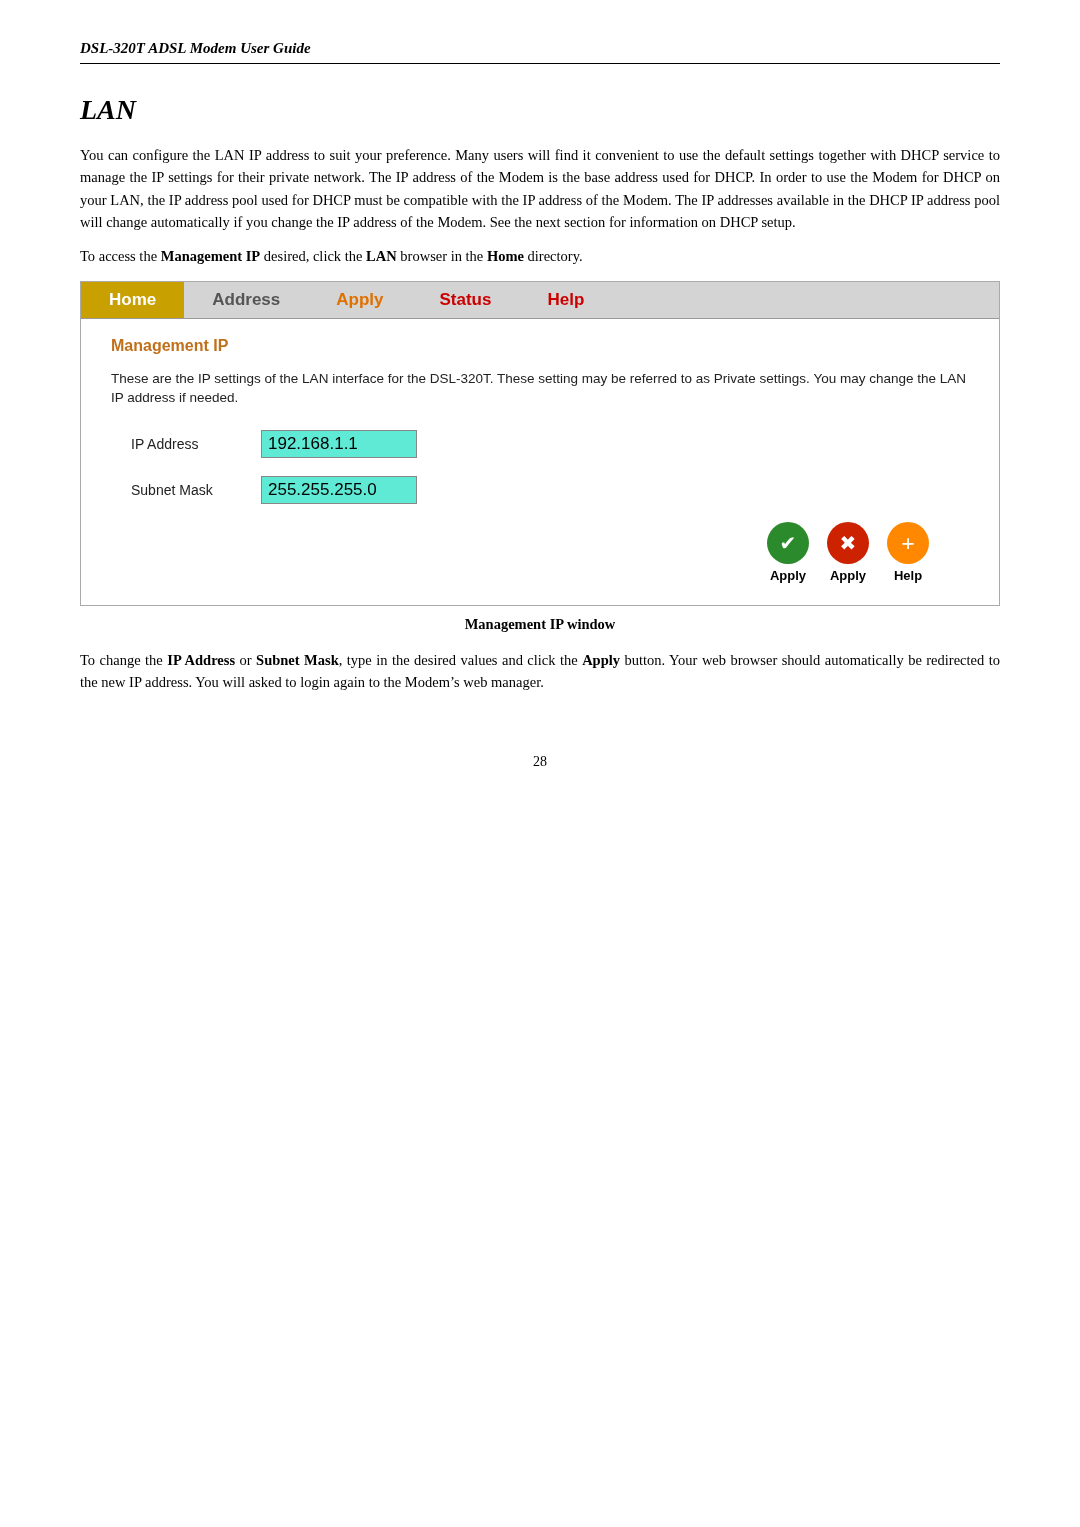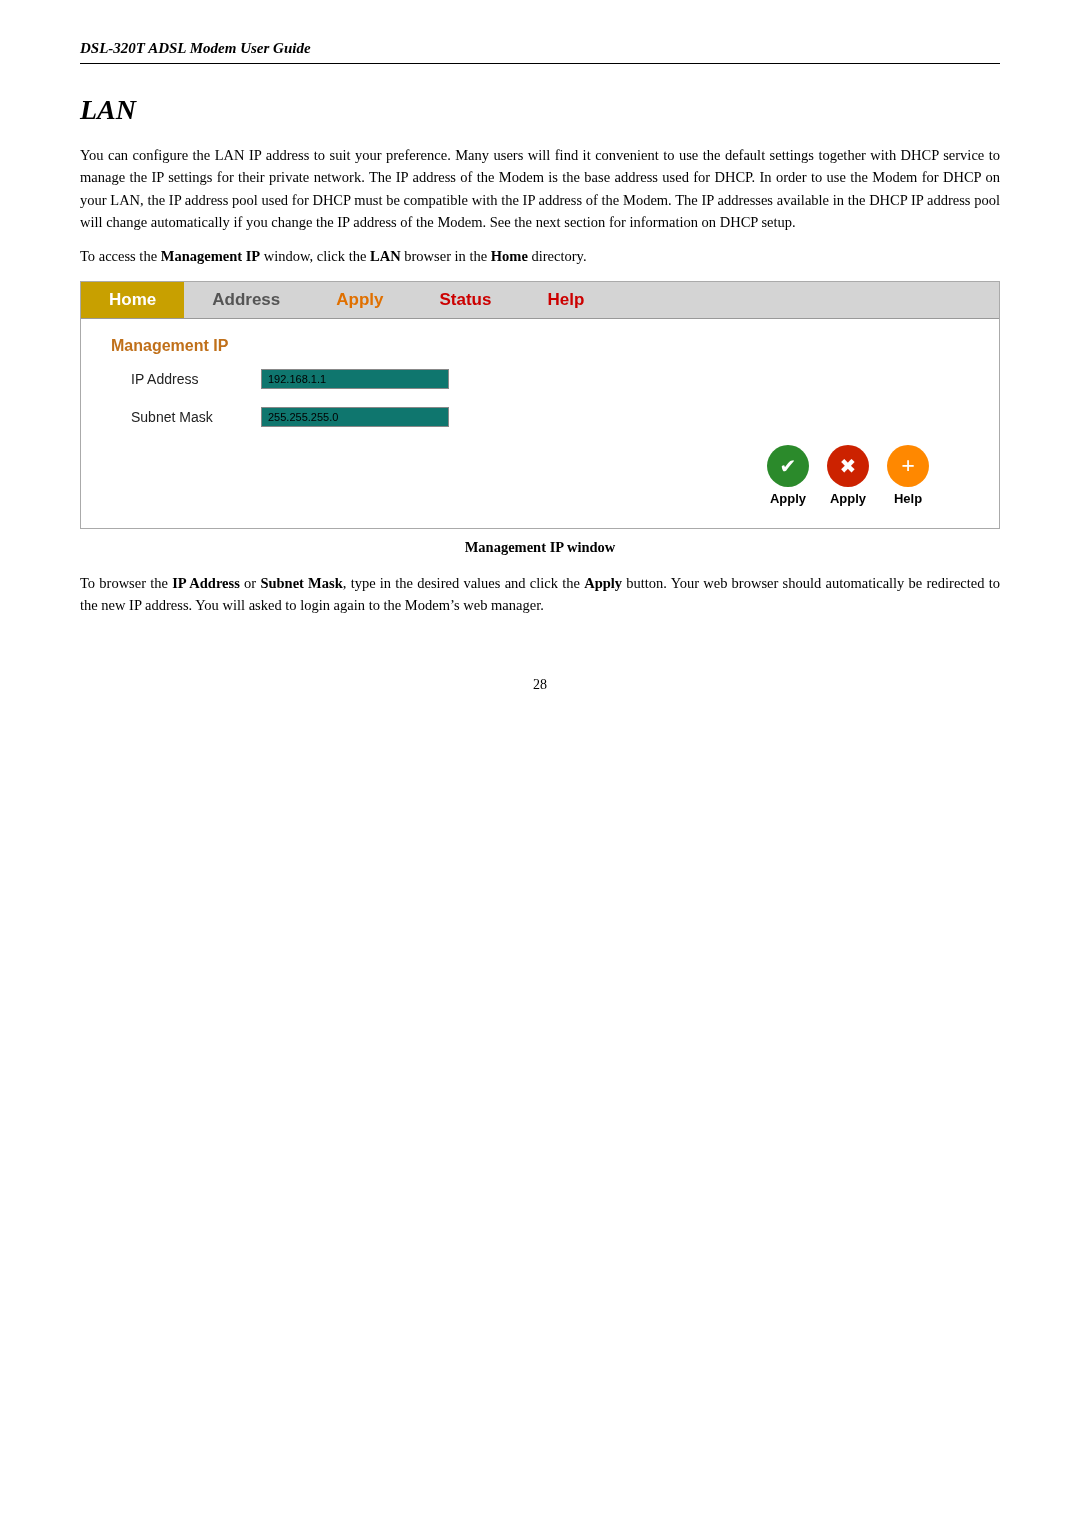--- a/index.html
+++ b/index.html
@@ -105,24 +105,24 @@
 
     .form-label {
       width: 130px;
       font-size: 14px;
       color: #222;
       font-family: Arial, sans-serif;
     }
 
     .form-input {
       border: 1px solid #888;
-      background: #0f766e;
+      background: #5eead4;
       padding: 3px 6px;
-      font-size: 11px;
-      width: 188px;
+      font-size: 17px;
+      width: 156px;
       font-family: Arial, sans-serif;
     }
 
     .button-row {
       display: flex;
       justify-content: flex-end;
       align-items: center;
       gap: 18px;
       margin-top: 18px;
       padding-right: 40px;
@@ -186,35 +186,36 @@
 
 <div class="page-header">
   <span>DSL-320T ADSL Modem User Guide</span>
 </div>
 
 <h1 class="page-title">LAN</h1>
 
 <p class="body-text">You can configure the LAN IP address to suit your preference. Many users will find it convenient to use the default settings together with DHCP service to manage the IP settings for their private network. The IP address of the Modem is the base address used for DHCP. In order to use the Modem for DHCP on your LAN, the IP address pool used for DHCP must be compatible with the IP address of the Modem. The IP addresses available in the DHCP IP address pool will change automatically if you change the IP address of the Modem. See the next section for information on DHCP setup.</p>
 
 <p class="access-text">
-  <span>To access the </span><strong>Management IP</strong><span> window, click the </span><strong>LAN</strong><span> browser in the </span><strong>Home</strong><span> directory.</span>
+  <span>To access the </span><strong>Management IP</strong><span> desired, click the </span><strong>LAN</strong><span> browser in the </span><strong>Home</strong><span> directory.</span>
 </p>
 
 <div class="ui-box">
 
   <div class="nav-bar">
     <div class="nav-item active">Home</div>
     <div class="nav-item advanced">Address</div>
     <div class="nav-item tools">Apply</div>
     <div class="nav-item status">Status</div>
     <div class="nav-item help">Help</div>
   </div>
 
   <div class="ui-content">
     <div class="management-ip-title">Management IP</div>
+    <div class="description-text">These are the IP settings of the LAN interface for the DSL-320T. These setting may be referred to as Private settings. You may change the LAN IP address if needed.</div>
 
     <div class="form-row">
       <span class="form-label">IP Address</span>
       <input class="form-input" type="text" value="192.168.1.1" style="">
     </div>
 
     <div class="form-row">
       <span class="form-label">Subnet Mask</span>
       <input class="form-input" type="text" value="255.255.255.0" style="">
     </div>
@@ -238,16 +239,16 @@
         </div>
         <span class="btn-label">Help</span>
       </div>
     </div>
   </div>
 </div>
 
 <p class="caption">Management IP window</p>
 
 <p class="footer-text">
-  <span>To browser the </span><strong>IP Address</strong><span> or </span><strong>Subnet Mask</strong><span>, type in the desired values and click the </span><strong>Apply</strong><span> button. Your web browser should automatically be redirected to the new IP address. You will asked to login again to the Modem’s web manager.</span>
+  <span>To change the </span><strong>IP Address</strong><span> or </span><strong>Subnet Mask</strong><span>, type in the desired values and click the </span><strong>Apply</strong><span> button. Your web browser should automatically be redirected to the new IP address. You will asked to login again to the Modem’s web manager.</span>
 </p>
 
 <div class="page-number">28</div>
 
 </body></html>

